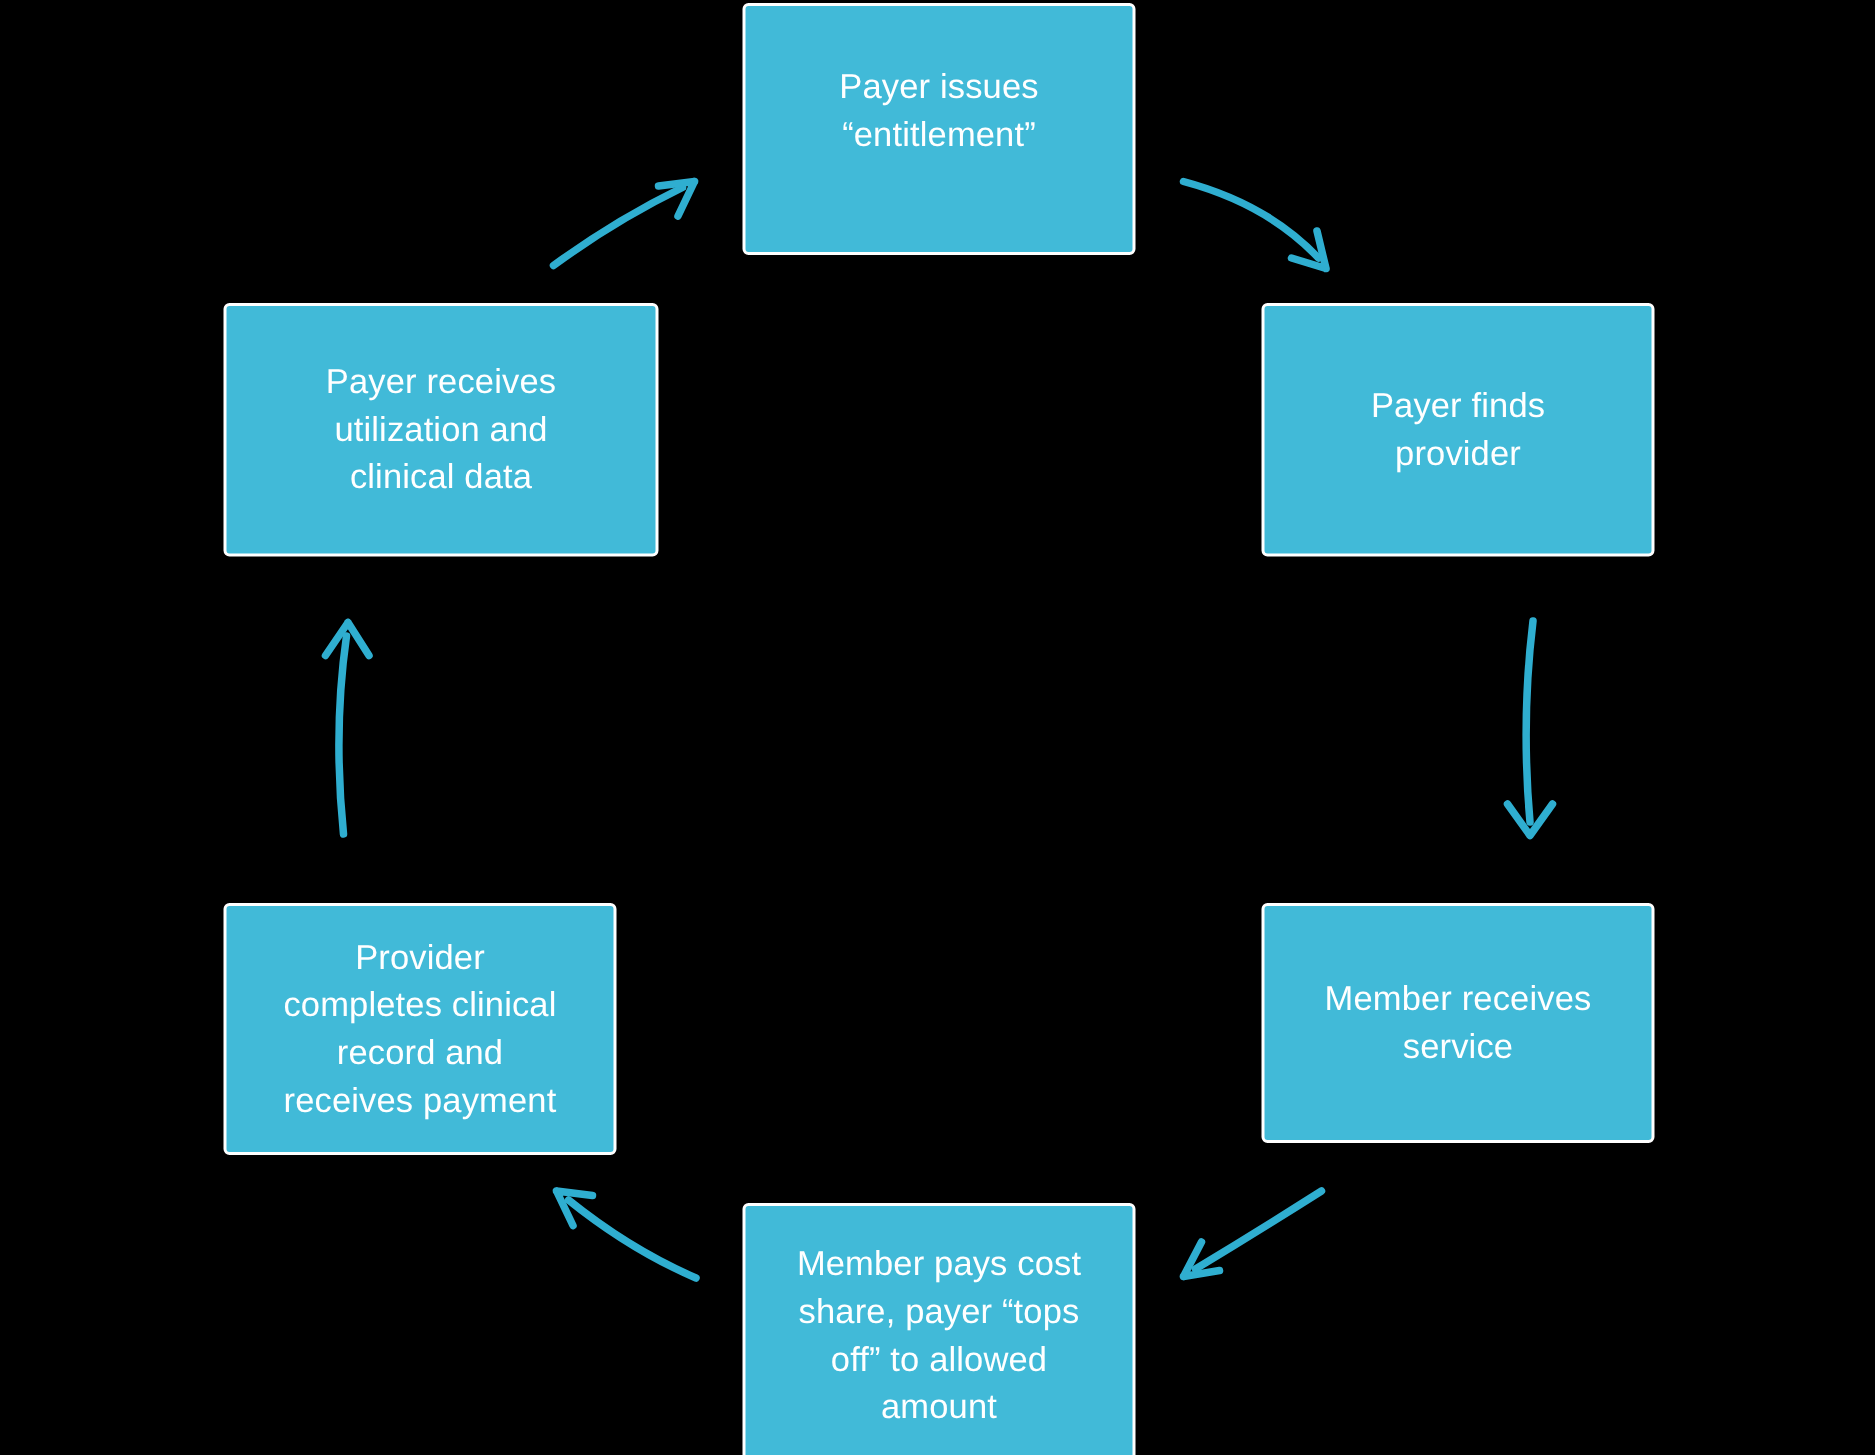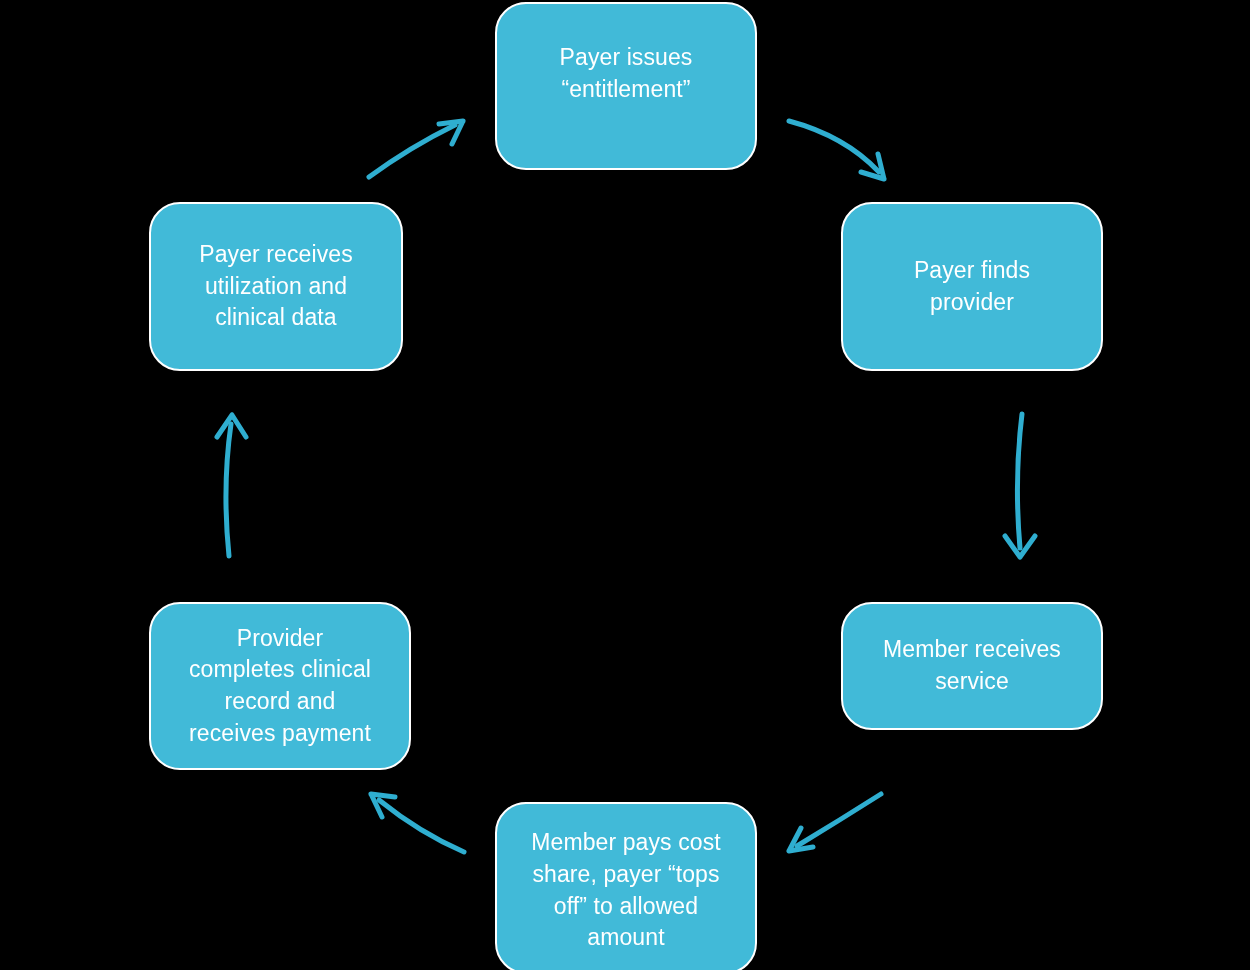--- a/index.html
+++ b/index.html
@@ -25,21 +25,21 @@
     left: 0;
     top: 0;
     width: 1250px;
     height: 970px;
     pointer-events: none;
   }
   .node-box {
     position: absolute;
     box-sizing: border-box;
     background: #41BAD8;
-    border-radius: 31px;
+    border-radius: 4px;
     border: 2px solid #FFFFFF;
     display: flex;
     align-items: center;
     justify-content: center;
     text-align: center;
     color: #FFFFFF;
     font-family: "Liberation Sans", sans-serif;
     font-weight: 400;
     font-size: 23px;
     line-height: 1.38;
@@ -47,24 +47,24 @@
     padding: 6px 14px;
   }
   .node-label {
     display: block;
     width: 100%;
     white-space: pre-line;
   }
   
   #node-payer-issues      { left: 495px; top:   2px; width: 262px; height: 168px; }
   #node-member-finds      { left: 841px; top: 202px; width: 262px; height: 169px; }
-  #node-member-receives   { left: 841px; top: 602px; width: 262px; height: 128px; }
+  #node-member-receives   { left: 841px; top: 602px; width: 262px; height: 160px; }
   #node-member-pays       { left: 495px; top: 802px; width: 262px; height: 172px; }
   #node-provider-completes{ left: 149px; top: 602px; width: 262px; height: 168px; }
-  #node-payer-receives    { left: 149px; top: 202px; width: 254px; height: 169px; }
+  #node-payer-receives    { left: 149px; top: 202px; width: 290px; height: 169px; }
 
   
   #node-payer-issues .node-label    { transform: translateY(-12px); }
   #node-member-pays .node-label     { transform: translateY(-8px); margin-top: 21px; }
 </style>
 </head>
 <body>
 
 <div id="diagram-canvas">
 

